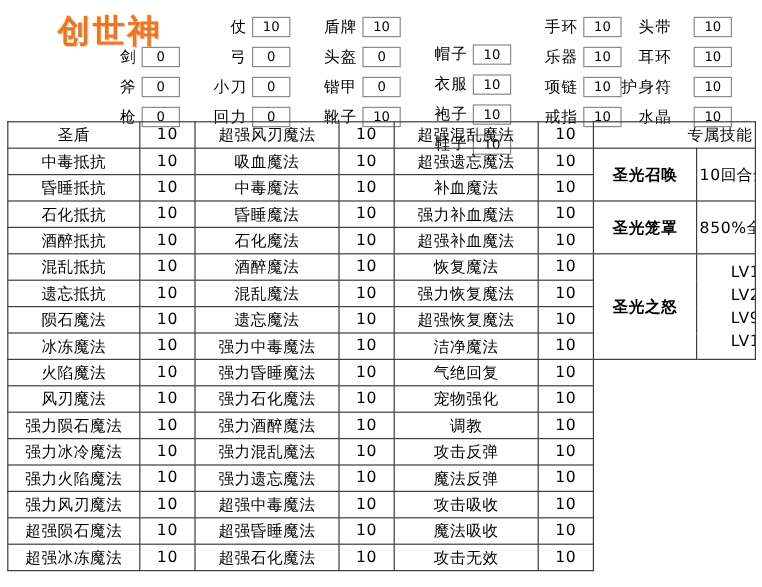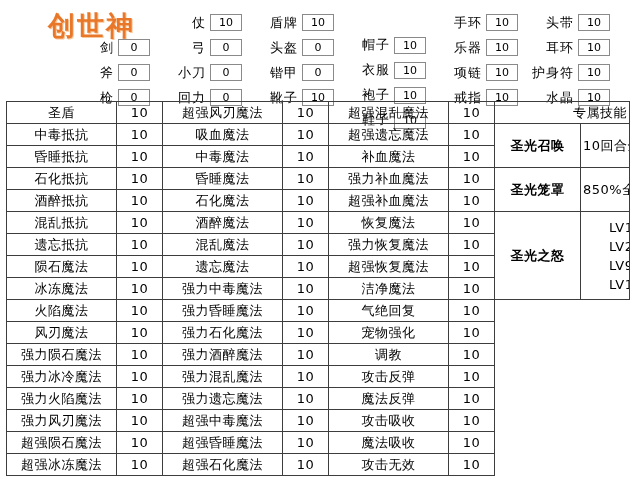--- a/index.html
+++ b/index.html
@@ -72,21 +72,21 @@
     line-height: 15px;
     color: #000;
   }
 
   
   .c0 { width: 150px; }
   .c1 { width: 92px; }
   .c2 { width: 92px; }
   .c3 { width: 92px; margin-top: 45px; }
   .c4 { width: 92px; }
-  .c5 { width: 92px; }
+  .c5 { width: 92px; gap: 14px; }
 
   
   .main-table {
     position: absolute;
     left: 6px;
     top: 101px;
     border-collapse: collapse;
     width: 624px;
     table-layout: fixed;
   }

